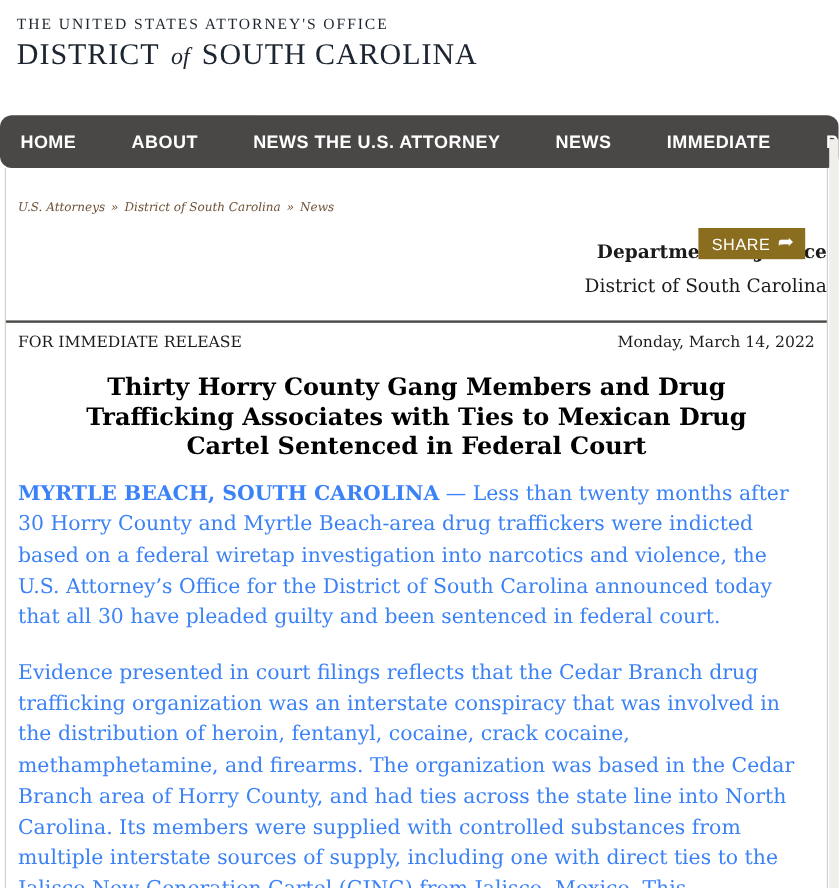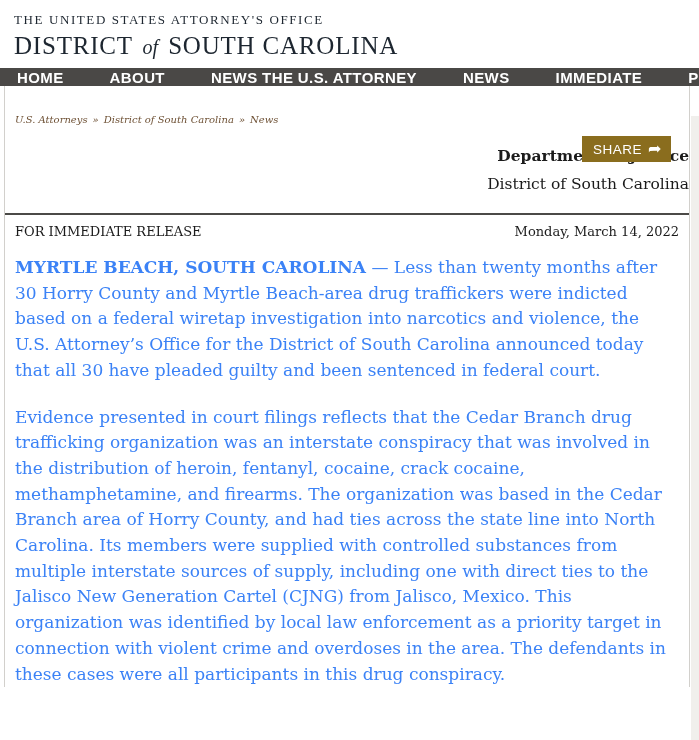--- a/index.html
+++ b/index.html
@@ -6,41 +6,41 @@
   html,body { background:#fff; }
   .page {
     position:relative;
     width:699px; height:740px;
     overflow:hidden;
     background:#fff;
     font-family:"DejaVu Serif", serif;
     color:#1b1b1b;
   }
   
-  .site-header { padding:10px 0 0 14px; height:68px; }
+  .site-header { padding:10px 0 0 14px; height:96px; }
   .office-line {
     font-family:"Liberation Serif", serif;
     font-size:13px; letter-spacing:1.6px;
     color:#1d2630; margin-top:2px;
   }
   .district-line {
     font-family:"Liberation Serif", serif;
     font-size:25px; letter-spacing:0.8px;
     color:#1d2630; margin-top:4px;
   }
   .district-of {
     font-style:italic; font-size:20px;
     letter-spacing:0; padding:0 3px;
   }
   
   .nav-bar {
-    height:18px; background:#4a4846;
+    height:44px; background:#4a4846;
     display:flex; align-items:center;
     gap:46px; padding-left:17px;
-    white-space:nowrap; overflow:hidden;
+    white-space:nowrap; overflow:hidden;border-radius:10px;
   }
   .nav-item {
     font-family:"Liberation Sans", sans-serif;
     font-weight:bold; font-size:15px;
     letter-spacing:0.4px; color:#fff;
     text-decoration:none; cursor:pointer;
     flex:0 0 auto;
   }
   
   .frame {
@@ -130,20 +130,21 @@
       <span class="share-arrow">➦</span>
     </button>
 
     <div class="divider"></div>
 
     <div class="release-row">
       <span>FOR IMMEDIATE RELEASE</span>
       <span>Monday, March 14, 2022</span>
     </div>
 
+    <h1 class="article-title">Thirty Horry County Gang Members and Drug Trafficking Associates with Ties to Mexican Drug Cartel Sentenced in Federal Court</h1>
 
     <div class="article-body" id="article-body">
         <p><strong>MYRTLE BEACH, SOUTH CAROLINA</strong> — Less than twenty months after 30 Horry County and Myrtle Beach-area drug traffickers were indicted based on a federal wiretap investigation into narcotics and violence, the U.S. Attorney’s Office for the District of South Carolina announced today that all 30 have pleaded guilty and been sentenced in federal court.</p>
         <p>Evidence presented in court filings reflects that the Cedar Branch drug trafficking organization was an interstate conspiracy that was involved in the distribution of heroin, fentanyl, cocaine, crack cocaine, methamphetamine, and firearms.  The organization was based in the Cedar Branch area of Horry County, and had ties across the state line into North Carolina.  Its members were supplied with controlled substances from multiple interstate sources of supply, including one with direct ties to the Jalisco New Generation Cartel (CJNG)  from Jalisco, Mexico.  This organization was identified by local law enforcement as a priority target in connection with violent crime and overdoses in the area.  The defendants in these cases were all participants in this drug conspiracy.</p>
       </div>
 
   </div>
 
   <div class="right-gutter"></div>
 

